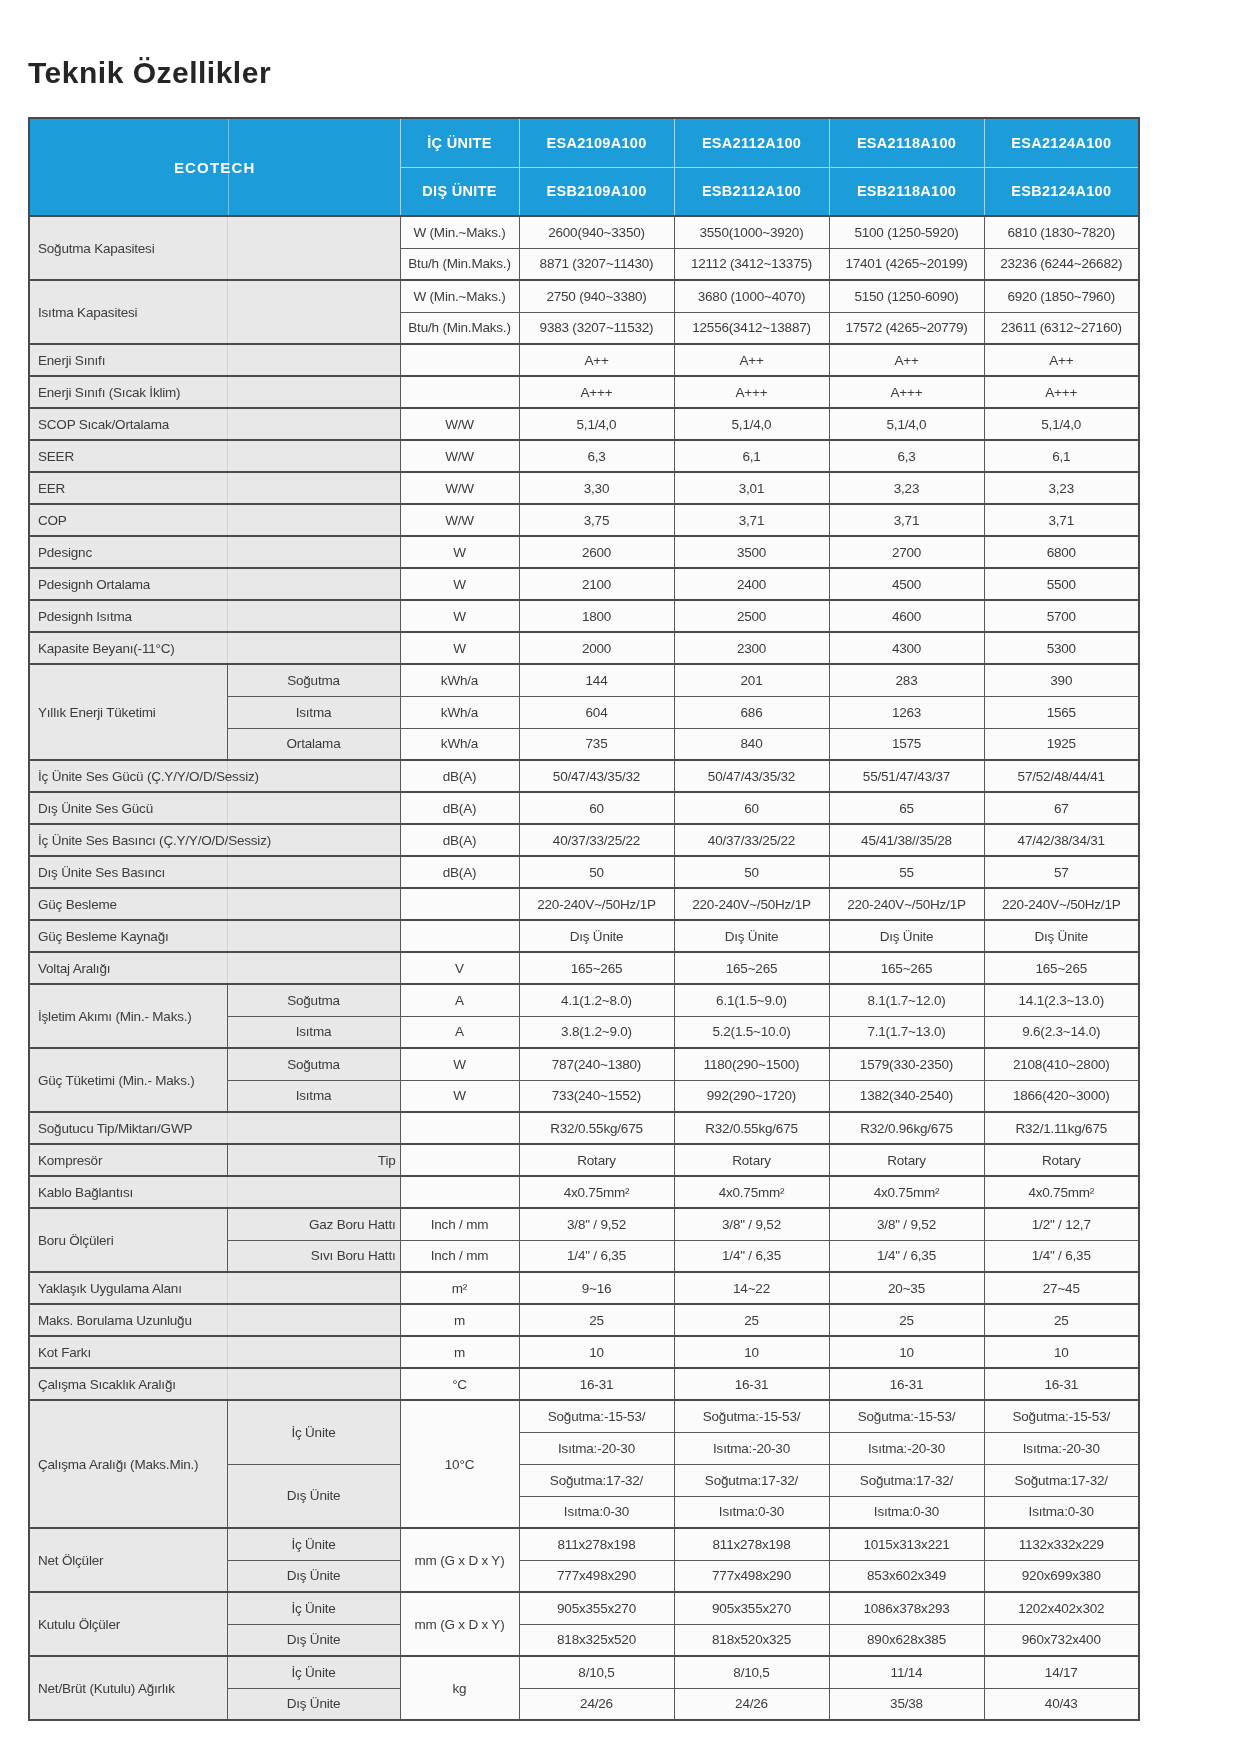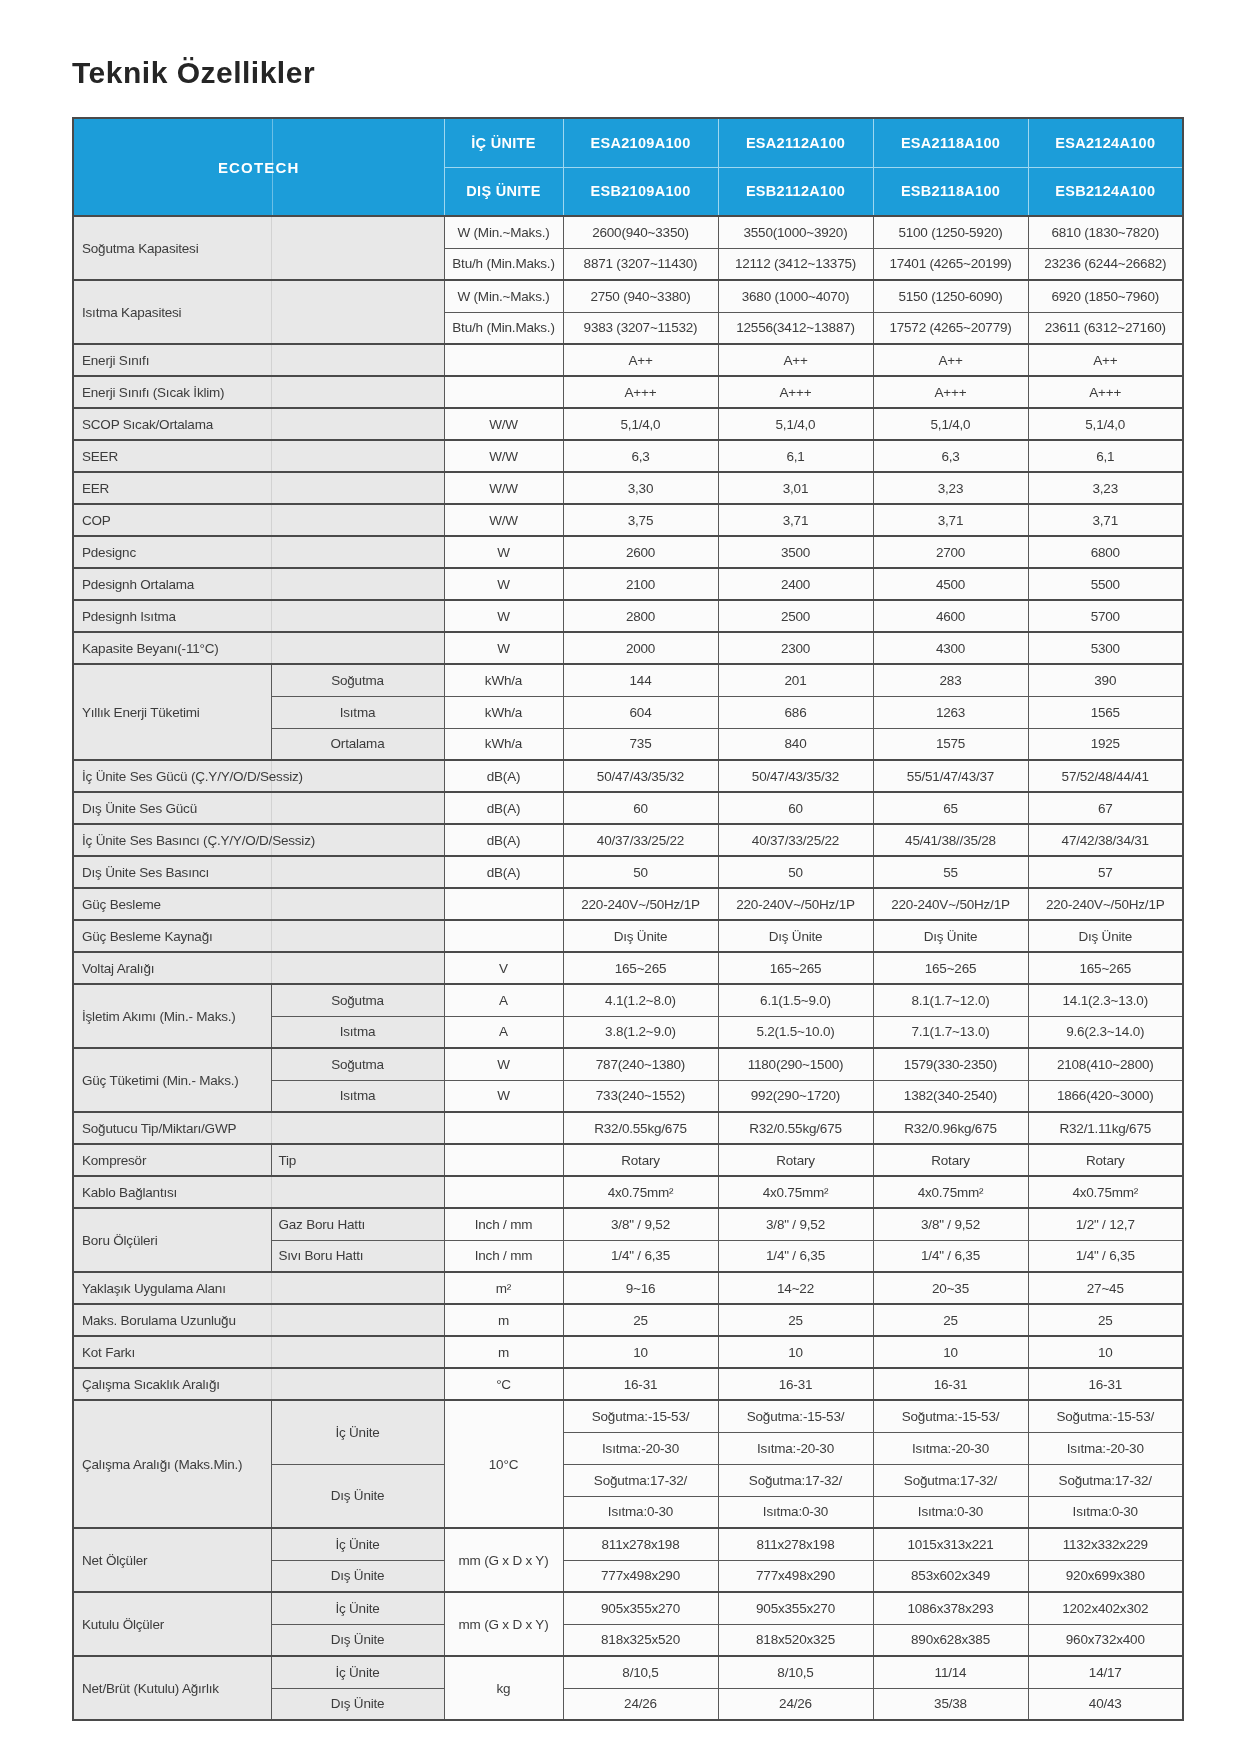--- a/index.html
+++ b/index.html
@@ -12,21 +12,21 @@
     --text:#3c3c3c;
   }
   *{box-sizing:border-box;margin:0;padding:0;}
   html,body{background:#ffffff;}
   body{
     width:1241px;height:1754px;
     font-family:"Liberation Sans",sans-serif;
     color:var(--text);
     overflow:hidden;
   }
-  .page{padding:50px 65px 0 72px;}
+  .page{padding:50px 65px 0 28px;}
   h1{
     font-size:30px;font-weight:700;color:#252525;
     letter-spacing:.5px;margin:6px 0 27px 0;
   }
   table{
     border-collapse:collapse;table-layout:fixed;
     width:1110px;border:2px solid var(--border);
   }
   thead td{
     background:var(--header-bg);color:var(--header-text);
@@ -47,21 +47,21 @@
     letter-spacing:-.2px;
   }
   tbody td.label-cell{
     background:var(--label-bg);text-align:left;padding-left:8px;margin-left:8px;
   }
   tbody td.label-cell[colspan]{
     background-image:linear-gradient(#d2d2d2,#d2d2d2);
     background-size:1px 100%;background-position:197px 0;background-repeat:no-repeat;
   }
   tbody td.sub-cell{background:var(--label-bg);}
-  tbody td.sub-cell.left{text-align:left;padding-left:7px;margin-left:44px;}
+  tbody td.sub-cell.left{text-align:right;padding-left:7px;margin-left:44px;}
   tr.gs td{border-top:2px solid var(--border);}
 </style>
 </head>
 <body>
 
 <div class="page">
   <h1>Teknik Özellikler</h1>
 
   <table>
     <colgroup>
@@ -181,21 +181,21 @@
           <td class="label-cell" rowspan="1" colspan="2">Pdesignh Ortalama</td>
           <td class="unit-cell">W</td>
           <td class="value-cell">2100</td>
           <td class="value-cell">2400</td>
           <td class="value-cell">4500</td>
           <td class="value-cell">5500</td>
         </tr>
         <tr class="gs">
           <td class="label-cell" rowspan="1" colspan="2">Pdesignh Isıtma</td>
           <td class="unit-cell">W</td>
-          <td class="value-cell">2800</td>
+          <td class="value-cell">1800</td>
           <td class="value-cell">2500</td>
           <td class="value-cell">4600</td>
           <td class="value-cell">5700</td>
         </tr>
         <tr class="gs">
           <td class="label-cell" rowspan="1" colspan="2">Kapasite Beyanı(-11°C)</td>
           <td class="unit-cell">W</td>
           <td class="value-cell">2000</td>
           <td class="value-cell">2300</td>
           <td class="value-cell">4300</td>

